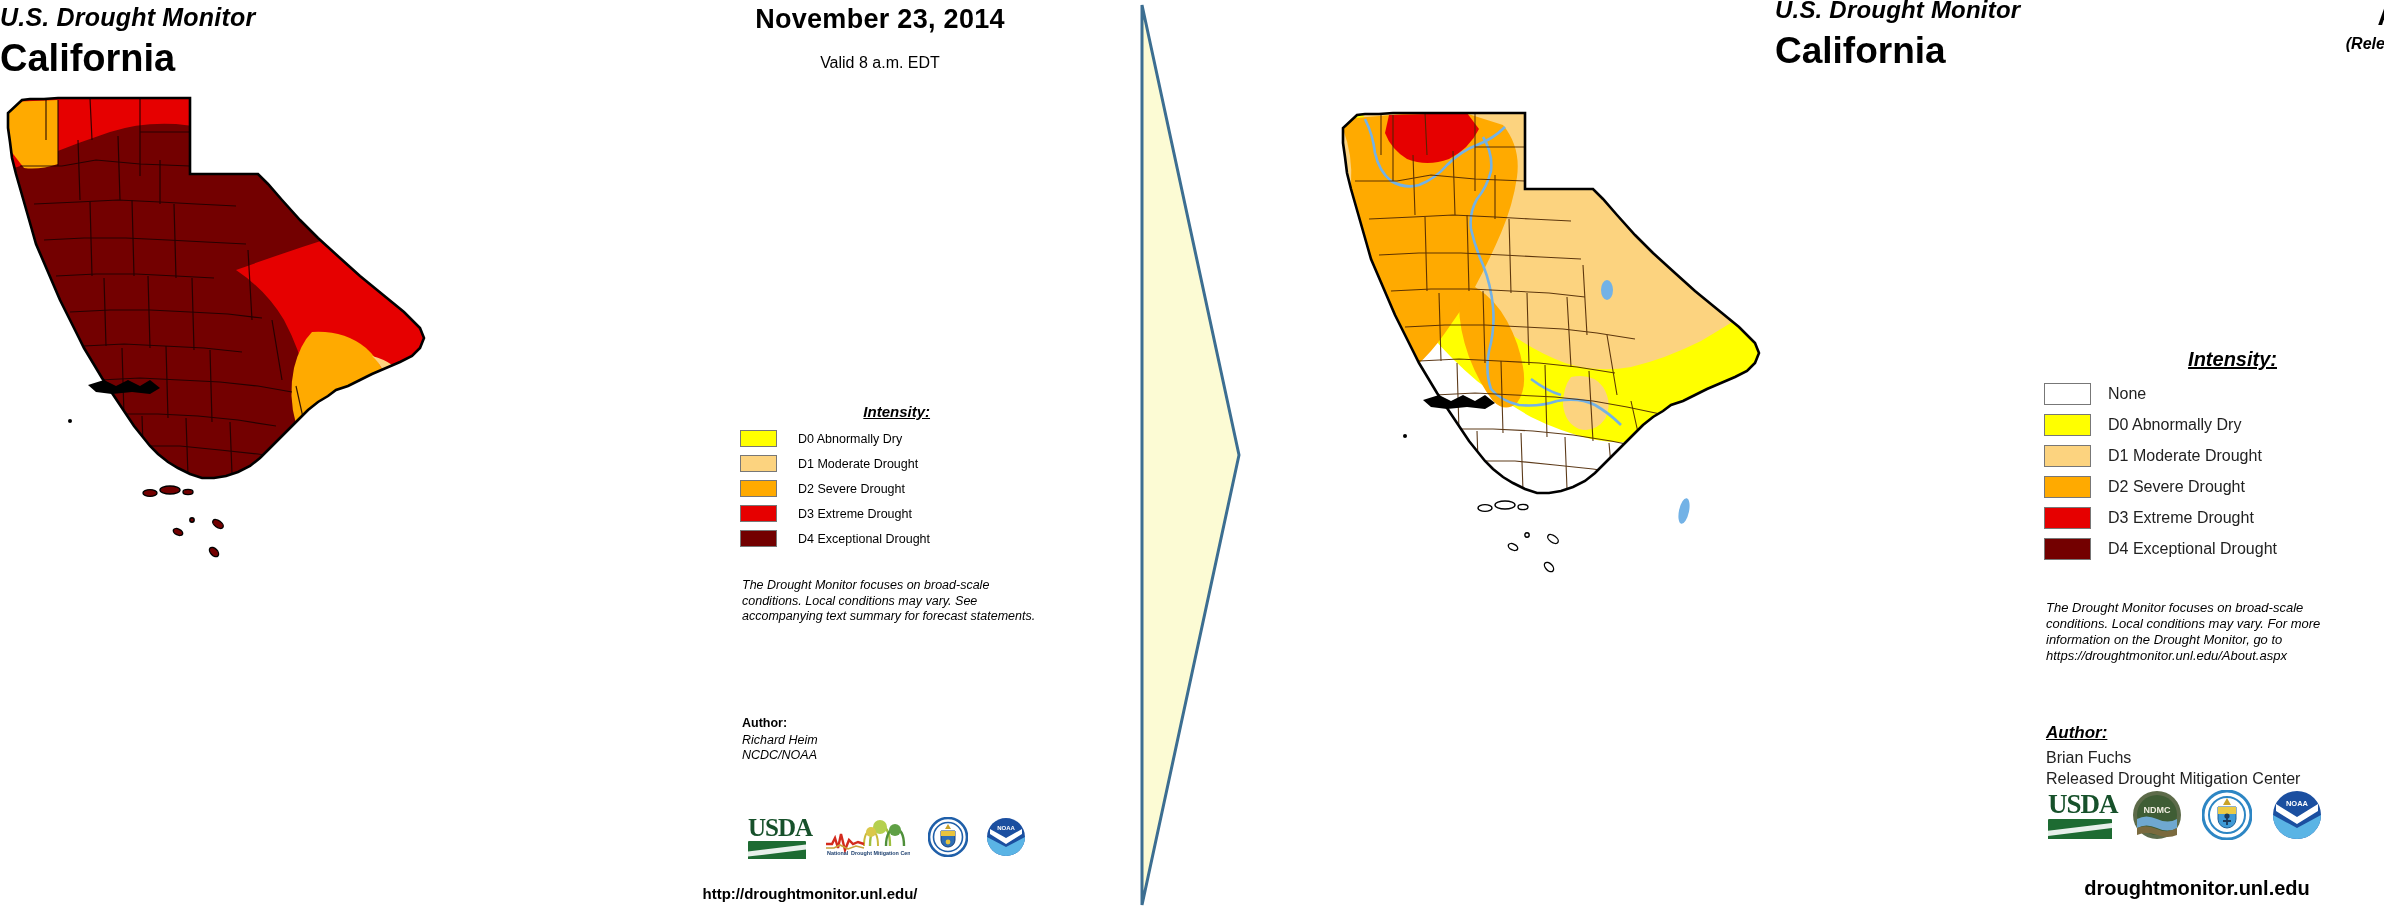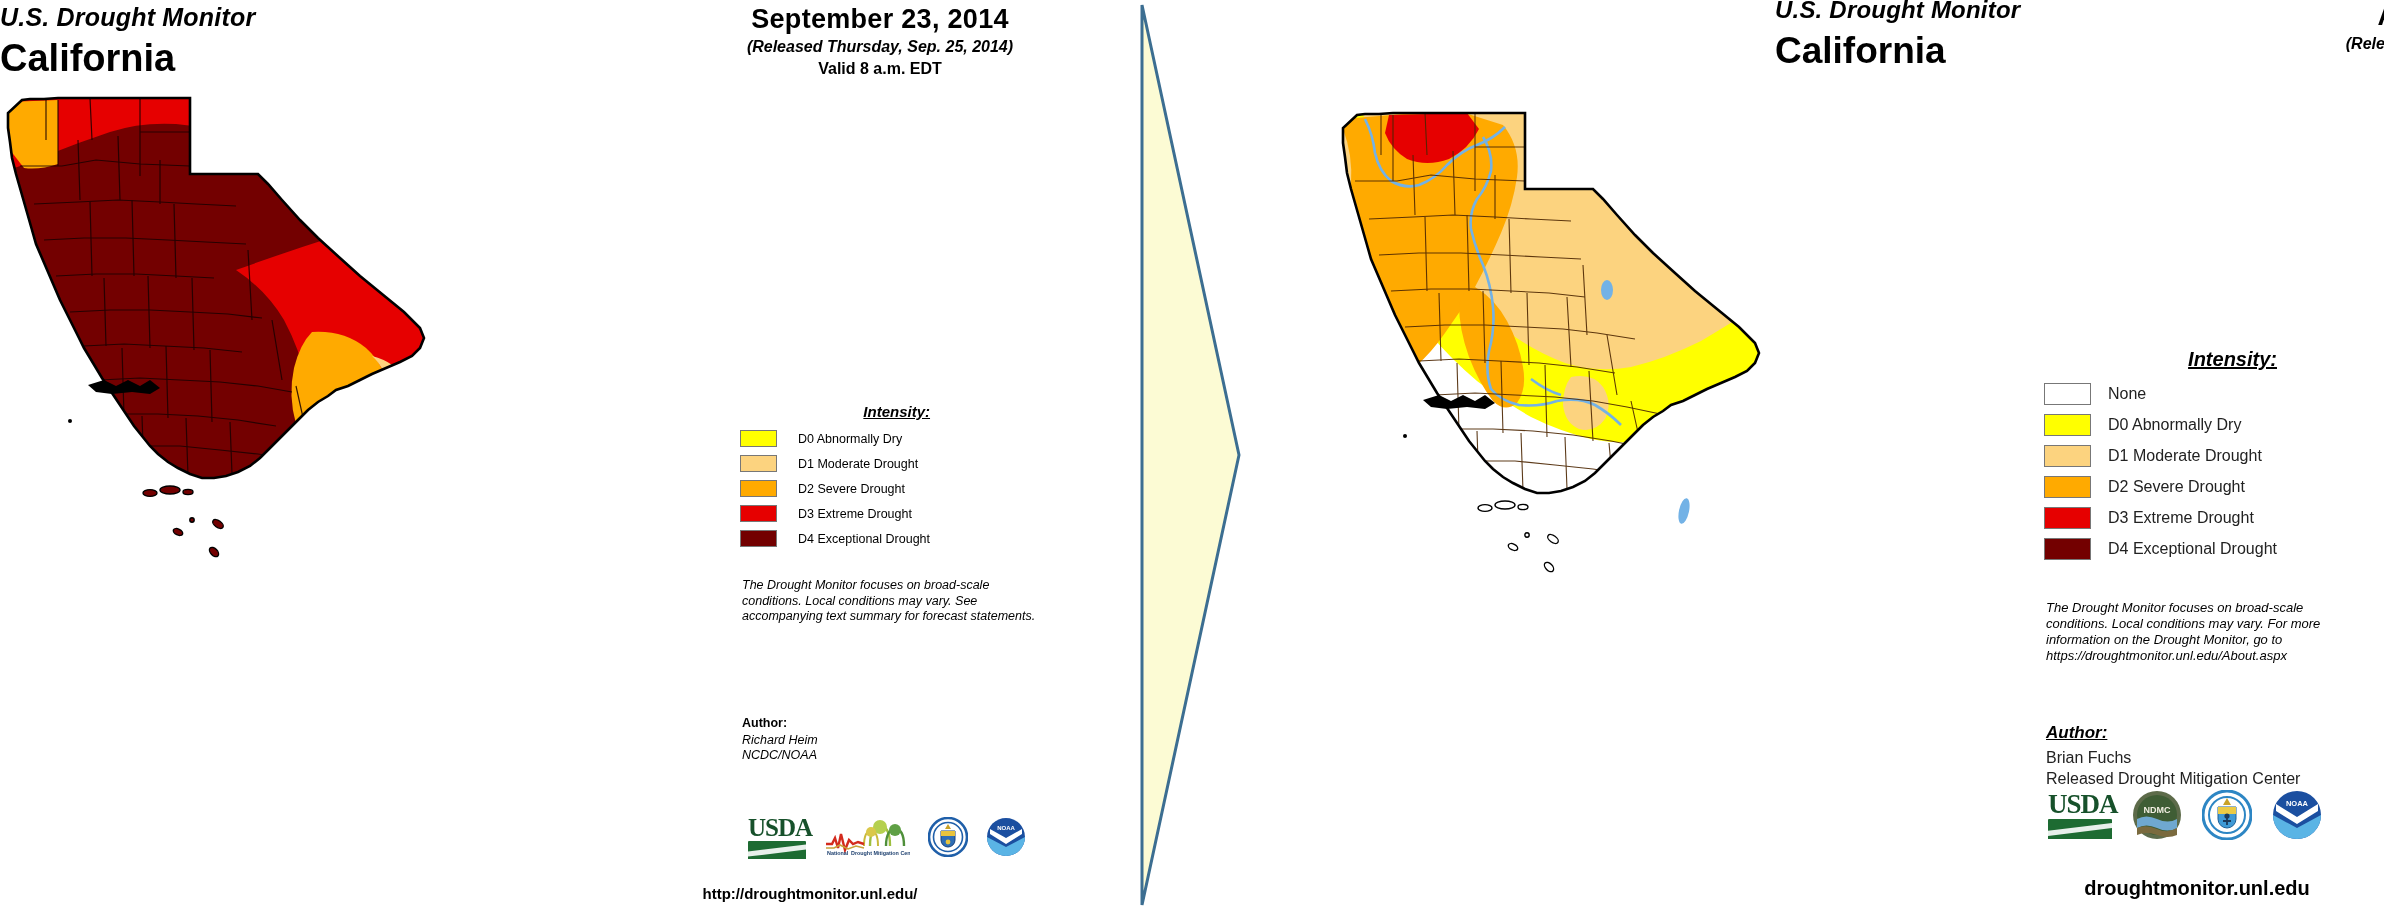--- a/index.html
+++ b/index.html
@@ -25,21 +25,21 @@
   #left-title-block .state-title{font-size:38px;line-height:46px;margin-top:3px;}
 
   #right-title-block{left:530px;top:-5px;width:520px;}
   #right-title-block .dm-title{font-size:24px;line-height:30px;}
   #right-title-block .state-title{font-size:37px;line-height:46px;margin-top:3px;}
 
   
   .date-block{position:absolute;text-align:center;}
   .date-main{font-weight:bold;font-size:27px;line-height:33px;letter-spacing:.3px;}
   .date-rel{font-style:italic;font-weight:bold;font-size:16px;line-height:22px;}
-  .date-valid{font-weight:bold;font-size:16px;line-height:22px;}
+  .date-valid{font-weight:normal;font-size:16px;line-height:22px;margin-top:16px;}
 
   #left-date-block{left:620px;top:3px;width:520px;}
   #right-date-block{left:1030px;top:0px;width:400px;}
 
   
   .legend{position:absolute;text-align:right;}
   .legend-heading{
     font-style:italic;font-weight:bold;text-decoration:underline;
     display:inline-block;
   }
@@ -106,22 +106,21 @@
 <body>
 
 <div class="panel" id="panel-left">
 
   <div class="title-block" id="left-title-block">
     <div class="dm-title">U.S. Drought Monitor</div>
     <div class="state-title">California</div>
   </div>
 
   <div class="date-block" id="left-date-block">
-    <div class="date-main">September 23, 2014</div>
-    <div class="date-rel">(Released Thursday, Sep. 25, 2014)</div>
+    <div class="date-main">November 23, 2014</div>
     <div class="date-valid">Valid 8 a.m. EDT</div>
   </div>
 
   <svg class="map" id="left-map" viewBox="0 0 440 520">
     <defs>
       <clipPath id="caClipL">
         <path d="M8 35 L8 33 L22 20 L30 19 L44 19 L58 18 L92 18 L140 18 L190 18 L190 52 L190 94 L258 94 L268 104
                  L282 120 L300 140 L318 158 L340 178 L360 196 L382 214 L404 232 L420 248 L424 258 L420 268
                  L412 276 L400 282 L386 288 L372 294 L360 300 L348 306 L336 310 L328 316 L318 322 L308 330
                  L300 338 L292 346 L284 354 L276 362 L268 370 L260 378 L250 386 L238 392 L226 396 L214 398

